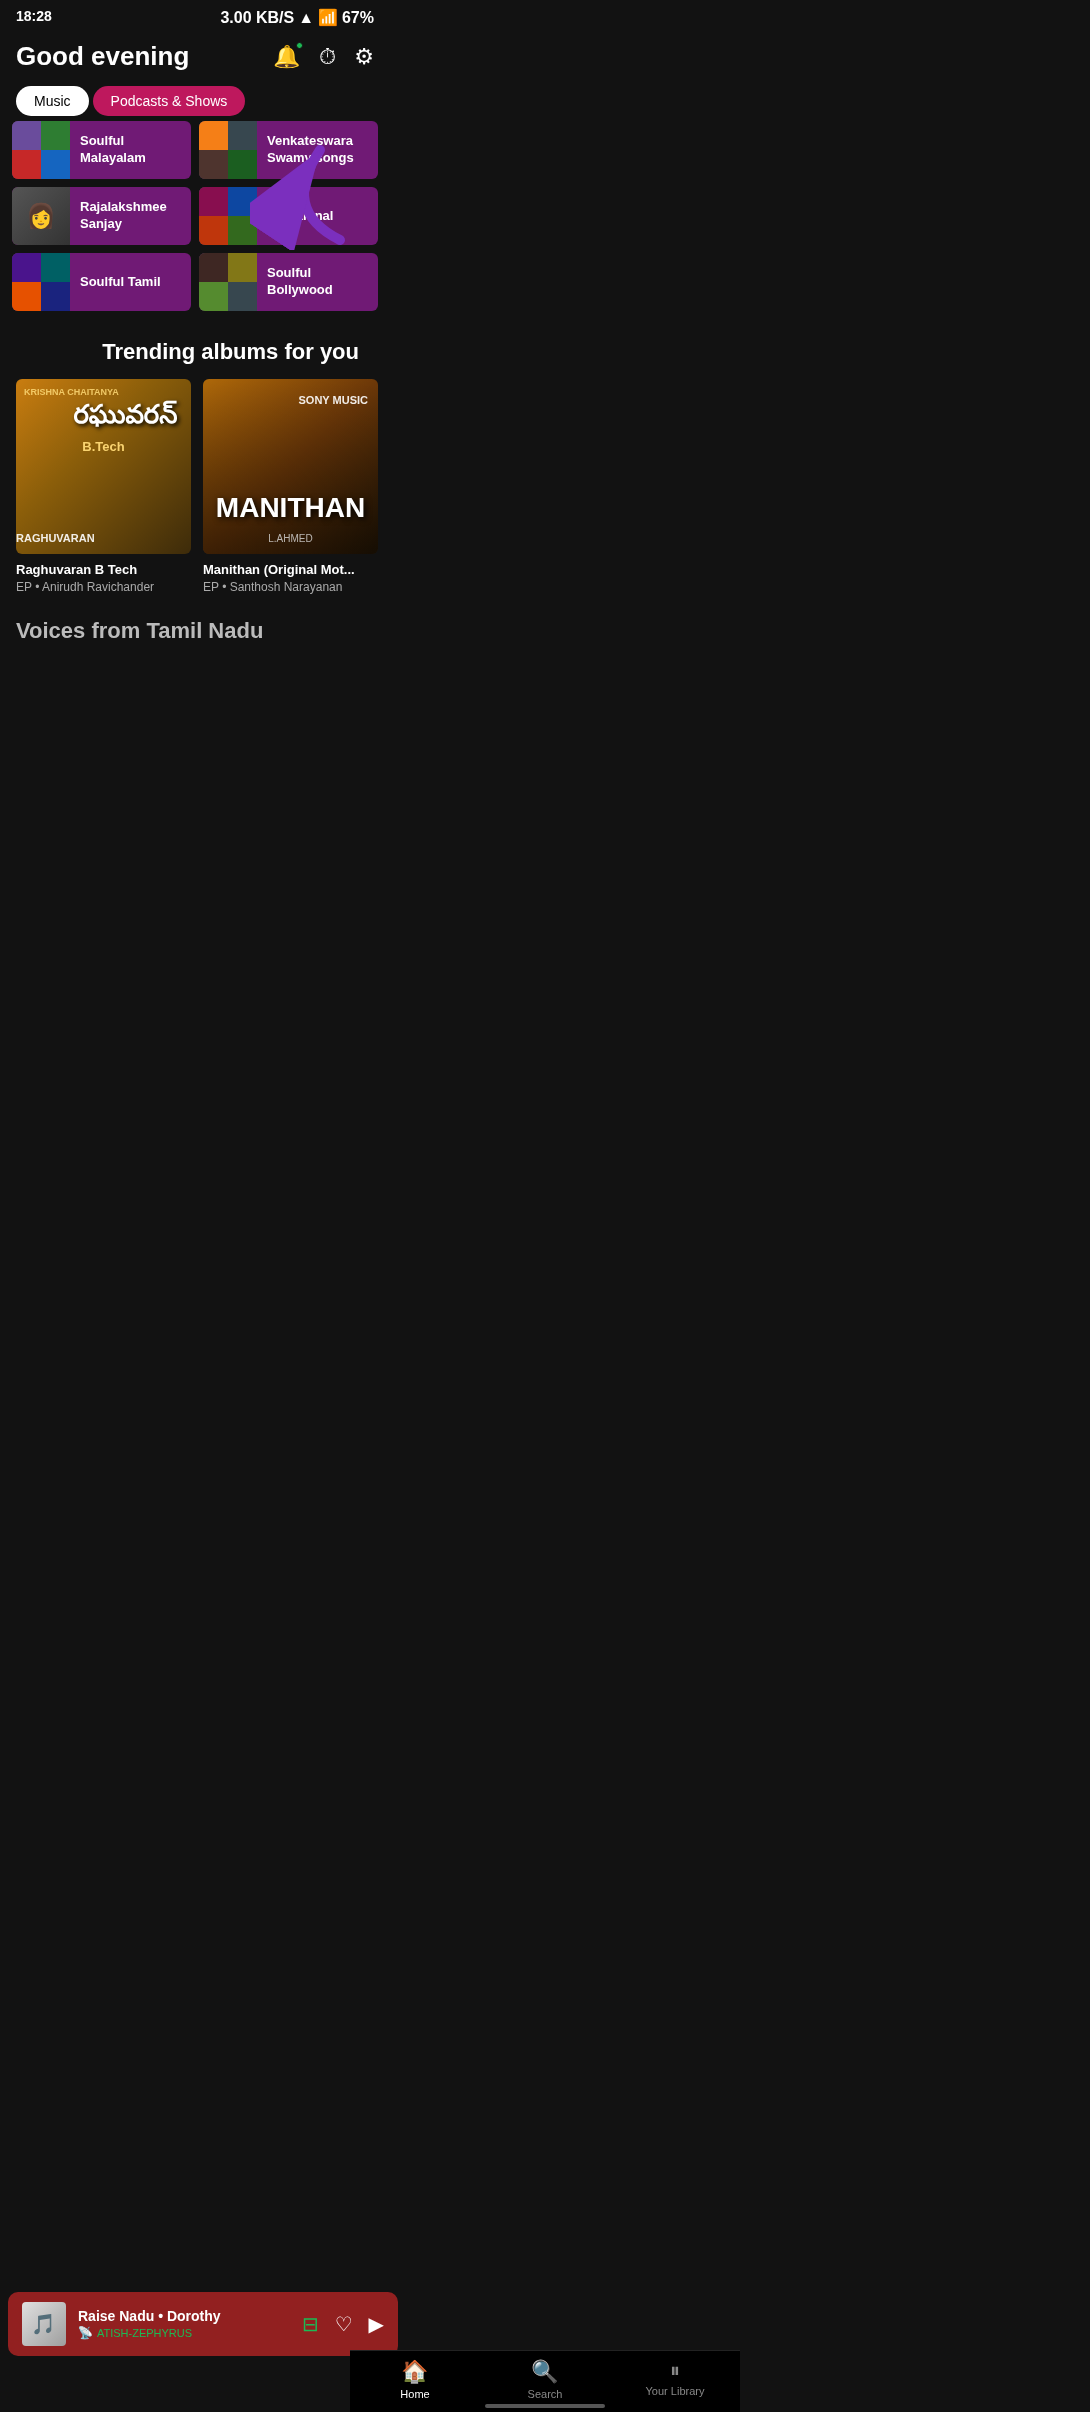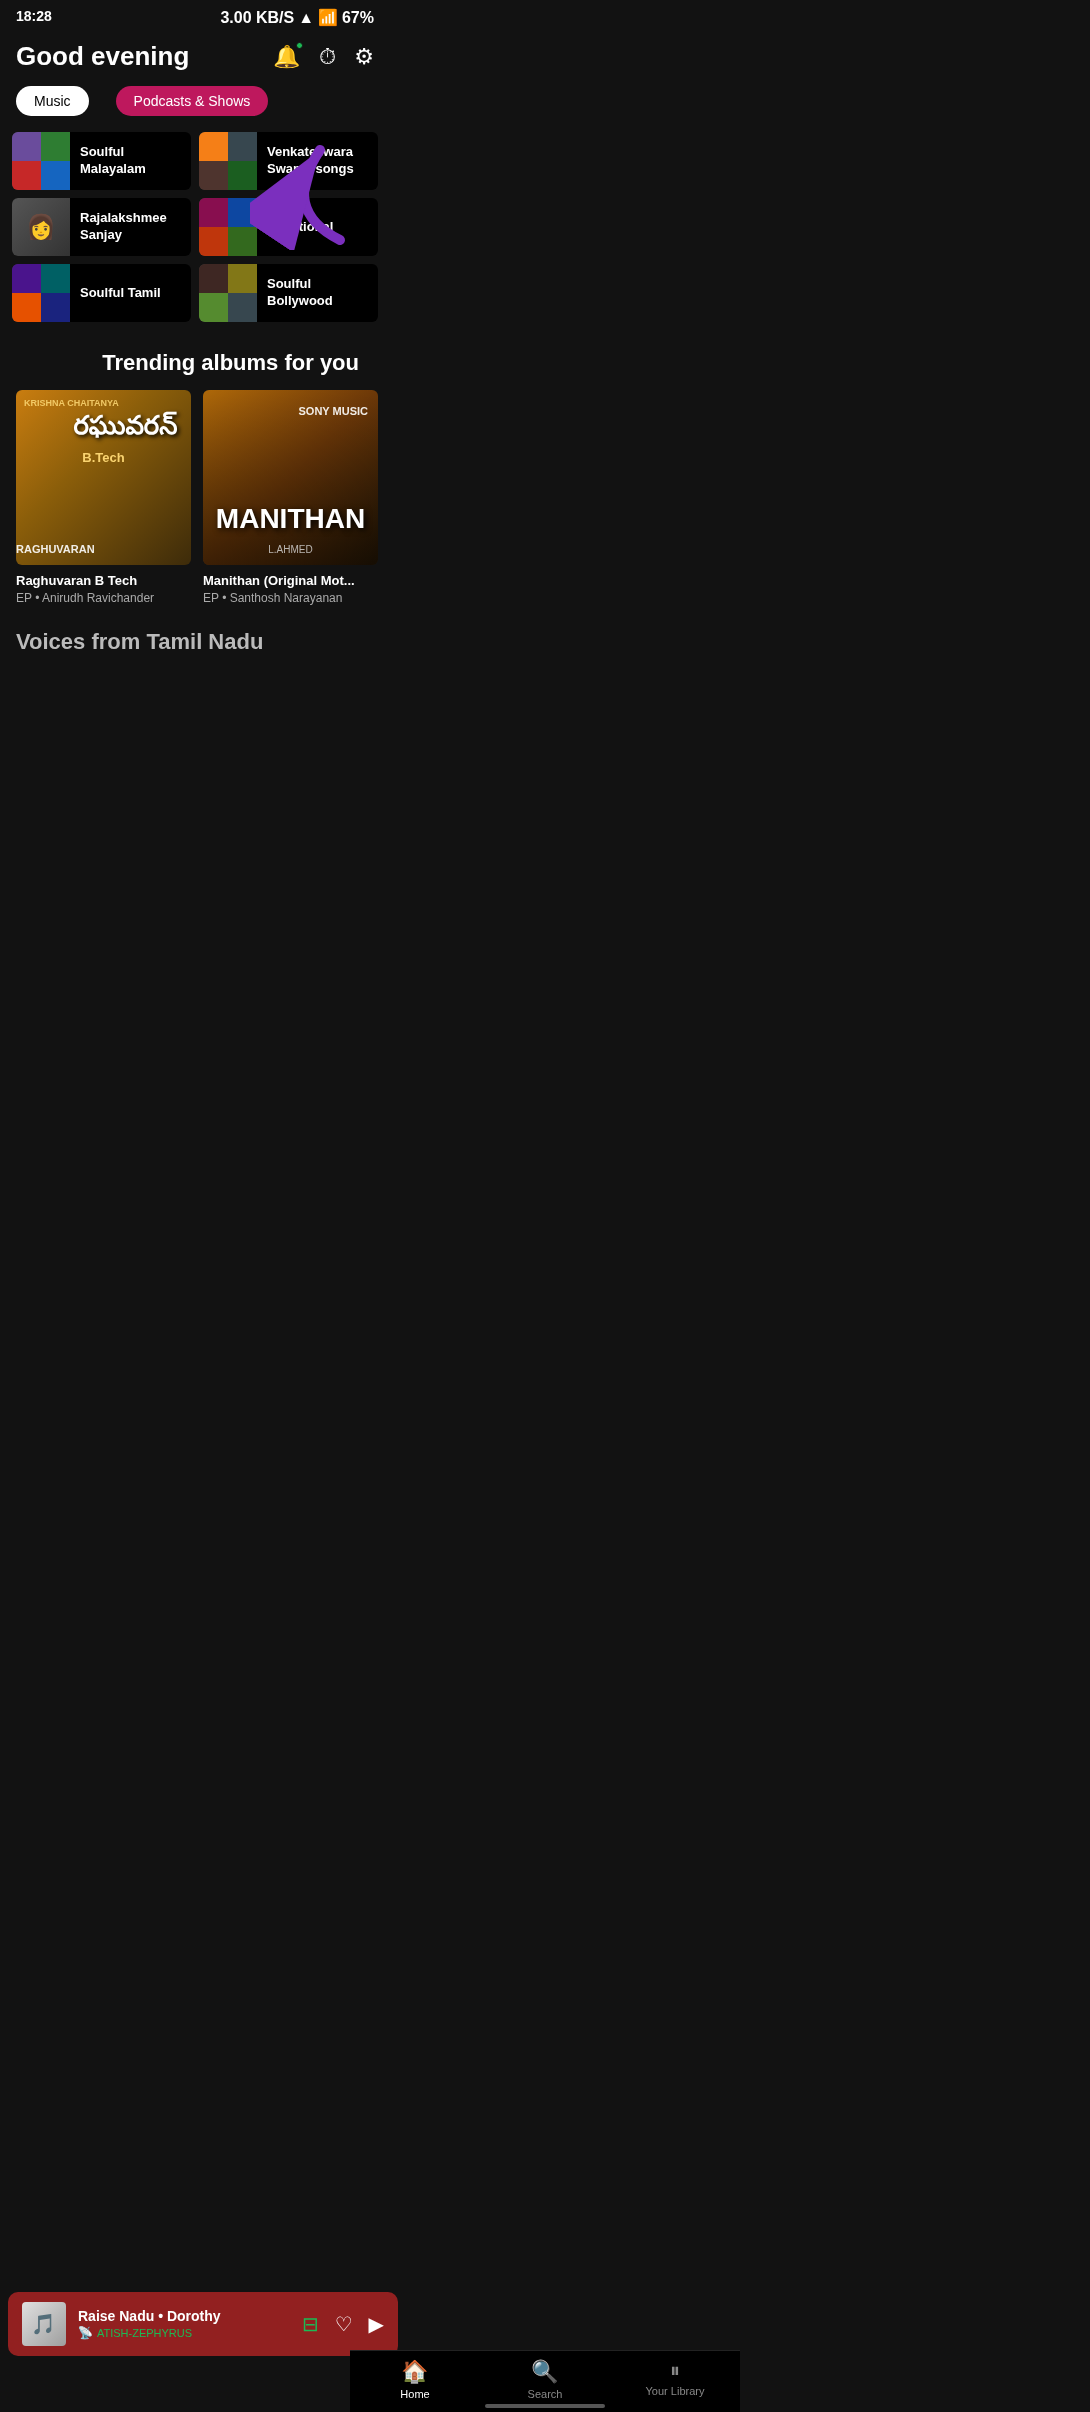--- a/index.html
+++ b/index.html
@@ -59,22 +59,22 @@
       width: 7px;
       height: 7px;
       background: #1db954;
       border-radius: 50%;
       border: 1px solid #121212;
     }
 
     
     .tabs {
       display: flex;
-      gap: 27px;
-      padding: 0 16px 16px;
+      gap: 4px;
+      padding: 0 16px 5px;
     }
     .tab {
       padding: 7px 18px;
       border-radius: 20px;
       font-size: 14px;
       font-weight: 500;
       cursor: pointer;
       border: none;
     }
     .tab-active {
@@ -89,21 +89,21 @@
     
     .quick-grid {
       display: grid;
       grid-template-columns: 1fr 1fr;
       gap: 8px;
       padding: 0 12px 20px;
     }
     .quick-item {
       display: flex;
       align-items: center;
-      background: #000000;
+      background: #701a75;
       border-radius: 6px;
       overflow: hidden;
       cursor: pointer;
       height: 58px;
     }
     .quick-item-thumb {
       width: 58px;
       height: 58px;
       flex-shrink: 0;
       background: #444;

